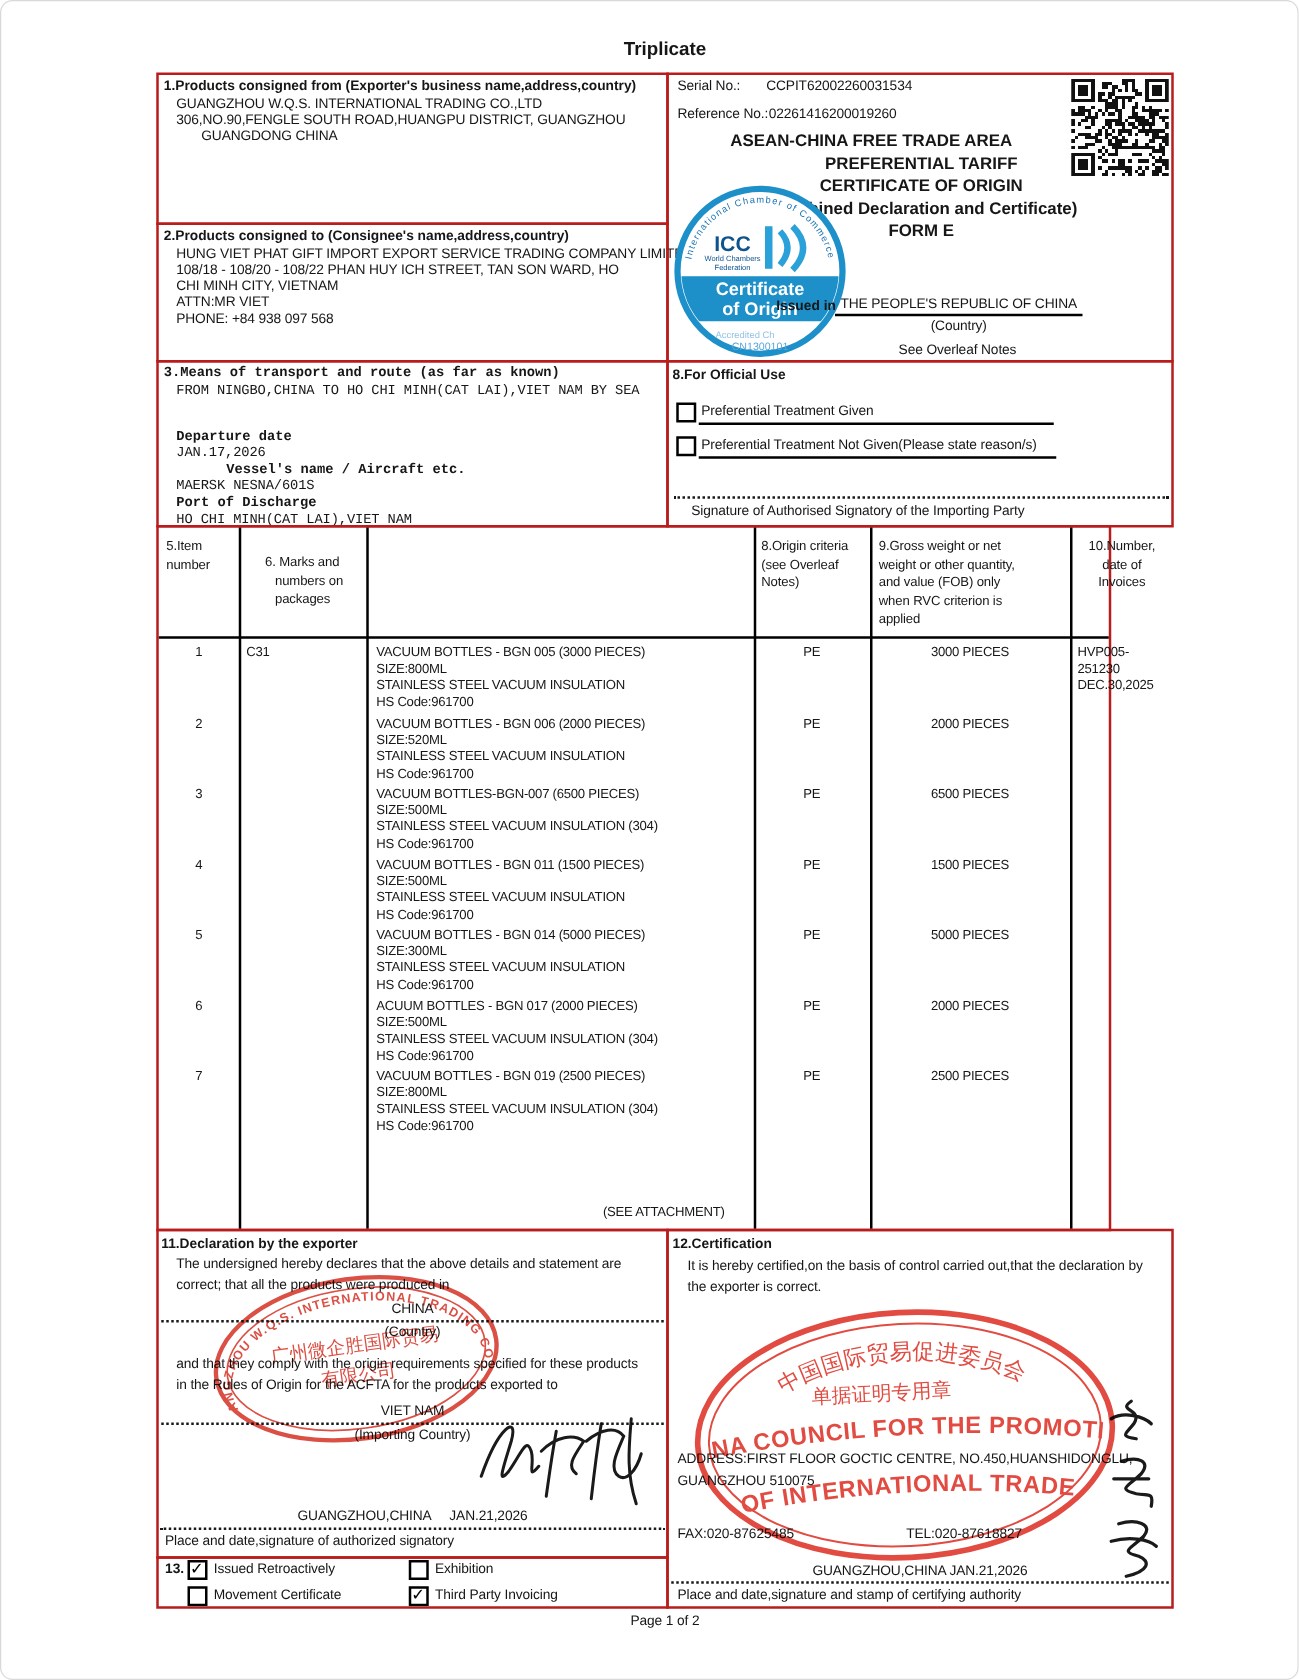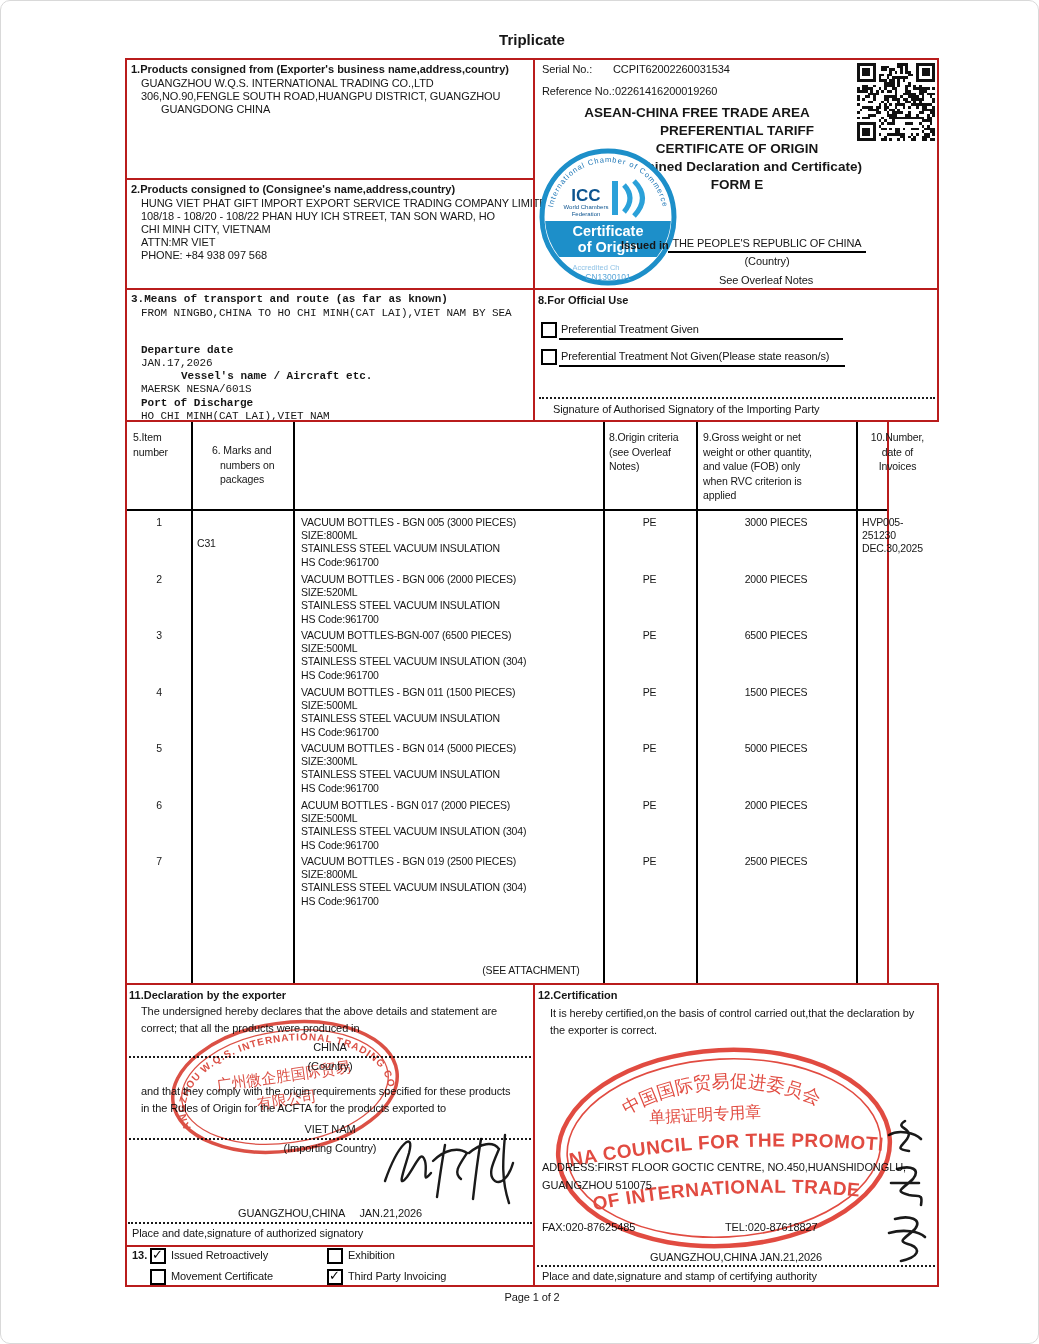--- a/index.html
+++ b/index.html
@@ -457,21 +457,21 @@
         <div>applied</div>
     </div>
     <div class="hcell ctr" style="left:733px;top:8px;width:75px;">
       <div>10.Number,</div>
         <div>date of</div>
         <div>Invoices</div>
     </div>
 
     <div>
       <div class="cell ctr" style="left:0;top:94px;width:64px;">1</div>
-      <div class="cell" style="left:70px;top:94px;margin-top:21px;">C31</div>
+      <div class="cell" style="left:70px;top:94px;">C31</div>
       <div class="cell" style="left:174px;top:94px;">
         <div>VACUUM BOTTLES - BGN 005 (3000 PIECES)</div>
           <div>SIZE:800ML</div>
           <div>STAINLESS STEEL VACUUM INSULATION</div>
           <div>HS Code:961700</div>
       </div>
       <div class="cell ctr" style="left:476px;top:94px;width:93px;">PE</div>
       <div class="cell ctr" style="left:569px;top:94px;width:160px;">3000 PIECES</div>
       <div class="cell" style="left:735px;top:94px;">
         <div>HVP005-</div>

